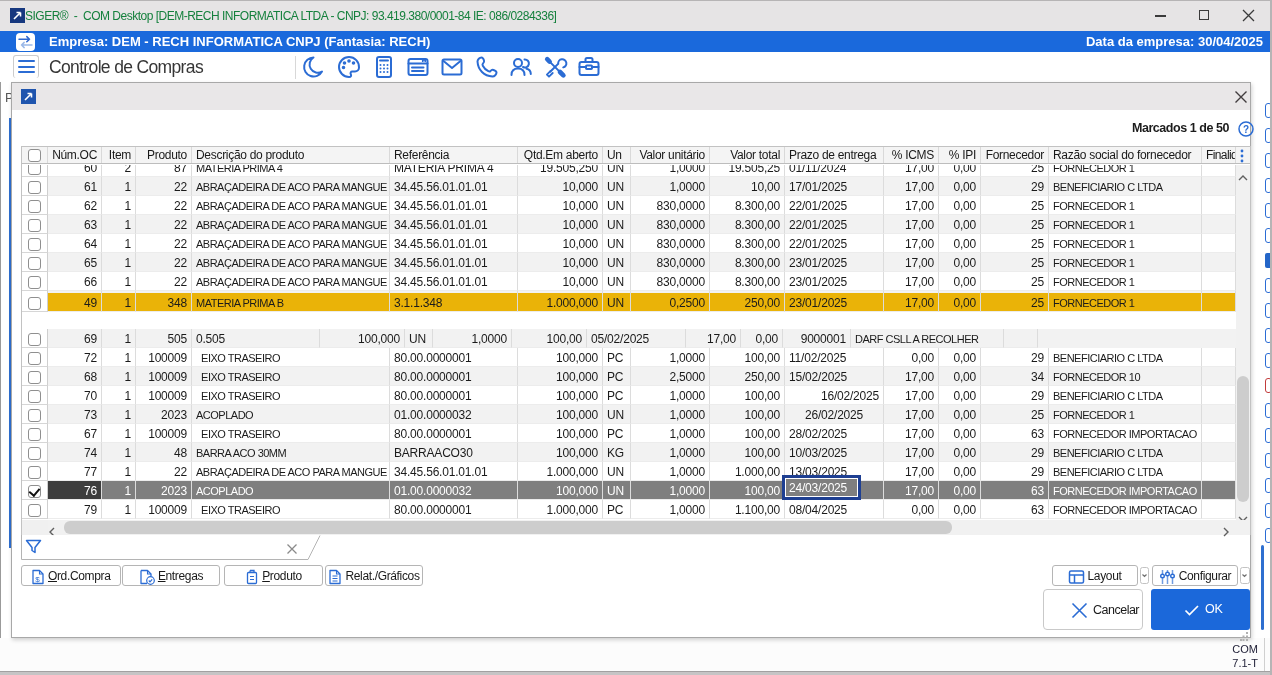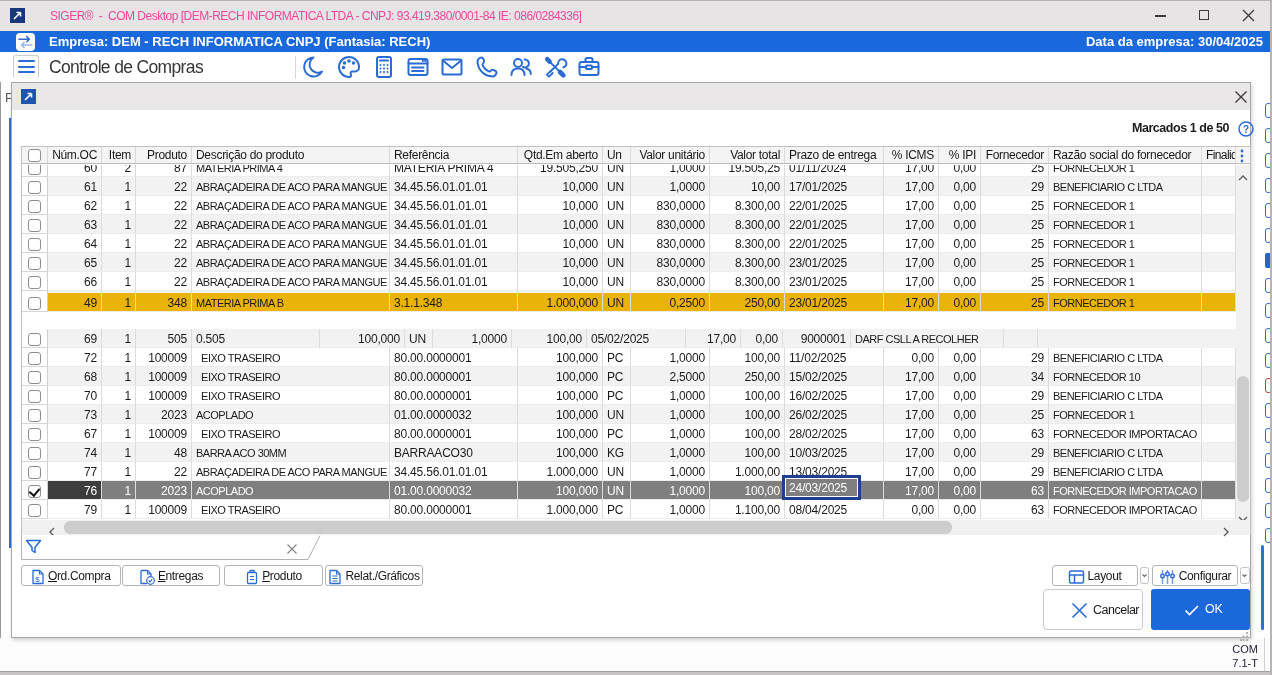--- a/index.html
+++ b/index.html
@@ -1,21 +1,21 @@
 <!DOCTYPE html>
 <html><head><meta charset="utf-8">
 <style>
 *{margin:0;padding:0;box-sizing:border-box}
 html,body{width:1272px;height:675px;overflow:hidden}
 body{font-family:"Liberation Sans",sans-serif;position:relative;background:#fff}
 .abs{position:absolute}
 
 #titlebar{left:0;top:0;width:1272px;height:31px;background:#e6e4e5;border-top:1px solid #b6b4b5}
 #titleicon{left:10px;top:8px;width:15px;height:15px;background:#17387f}
-#titletxt{left:50px;top:8.5px;font-size:12px;letter-spacing:-0.5px;color:#ec4899;white-space:nowrap}
+#titletxt{left:25px;top:8.5px;font-size:12px;letter-spacing:-0.5px;color:#15803d;white-space:nowrap}
 #bluebar{left:0;top:31px;width:1272px;height:21px;background:#1a69dc}
 #swapicon{left:16px;top:32.5px;width:19px;height:18px;background:#fff;border-radius:4px}
 #empresatxt{left:49px;top:34px;font-size:13px;font-weight:bold;color:#fff}
 #datatxt{right:9px;top:34px;font-size:13px;font-weight:bold;color:#fff}
 #toolbar{left:0;top:52px;width:1272px;height:30px;background:#fff}
 #hamb{left:13px;top:55px;width:26px;height:23px;border:1px solid #ccc;border-radius:3px;border-bottom:0}
 #hamb i{position:absolute;left:3.5px;width:17px;height:2.2px;background:#2b6cd4;border-radius:1px}
 #ctitle{left:49px;top:57px;font-size:17.5px;letter-spacing:-0.65px;color:#363636}
 
 .wbtn{position:absolute;top:0;height:31px}
@@ -446,39 +446,39 @@
           <div class="cc" style="width:25.5px"><span class="cbx"></span></div>
           <div class="c r" style="width:54.5px;">70</div>
           <div class="c r" style="width:34px;">1</div>
           <div class="c r" style="width:56px;">100009</div>
           <div class="c t" style="width:198px;">&nbsp;&nbsp;EIXO TRASEIRO</div>
           <div class="c" style="width:128px;">80.00.0000001</div>
           <div class="c r" style="width:85px;">100,000</div>
           <div class="c" style="width:28px;">PC</div>
           <div class="c r" style="width:79px;">1,0000</div>
           <div class="c r" style="width:75px;">100,00</div>
-          <div class="c" style="width:99px;">16/02/2025</div>
+          <div class="c" style="width:99px;text-align:right;">16/02/2025</div>
           <div class="c r" style="width:55px;">17,00</div>
           <div class="c r" style="width:42px;">0,00</div>
           <div class="c r" style="width:68px;">29</div>
           <div class="c t" style="width:153px;">BENEFICIARIO C LTDA</div>
           <div class="c" style="width:34px;"></div>
         </div>
 <div class="row" style="top:240.3px;background:#f2f2f2">
           <div class="cc" style="width:25.5px"><span class="cbx"></span></div>
           <div class="c r" style="width:54.5px;">73</div>
           <div class="c r" style="width:34px;">1</div>
           <div class="c r" style="width:56px;">2023</div>
           <div class="c t" style="width:198px;">ACOPLADO</div>
           <div class="c" style="width:128px;">01.00.0000032</div>
           <div class="c r" style="width:85px;">100,000</div>
           <div class="c" style="width:28px;">UN</div>
           <div class="c r" style="width:79px;">1,0000</div>
           <div class="c r" style="width:75px;">100,00</div>
-          <div class="c" style="width:99px;">26/02/2025</div>
+          <div class="c" style="width:99px;text-align:center;">26/02/2025</div>
           <div class="c r" style="width:55px;">17,00</div>
           <div class="c r" style="width:42px;">0,00</div>
           <div class="c r" style="width:68px;">25</div>
           <div class="c t" style="width:153px;">FORNECEDOR 1</div>
           <div class="c" style="width:34px;"></div>
         </div>
 <div class="row" style="top:259.3px;background:#fff">
           <div class="cc" style="width:25.5px"><span class="cbx"></span></div>
           <div class="c r" style="width:54.5px;">67</div>
           <div class="c r" style="width:34px;">1</div>

